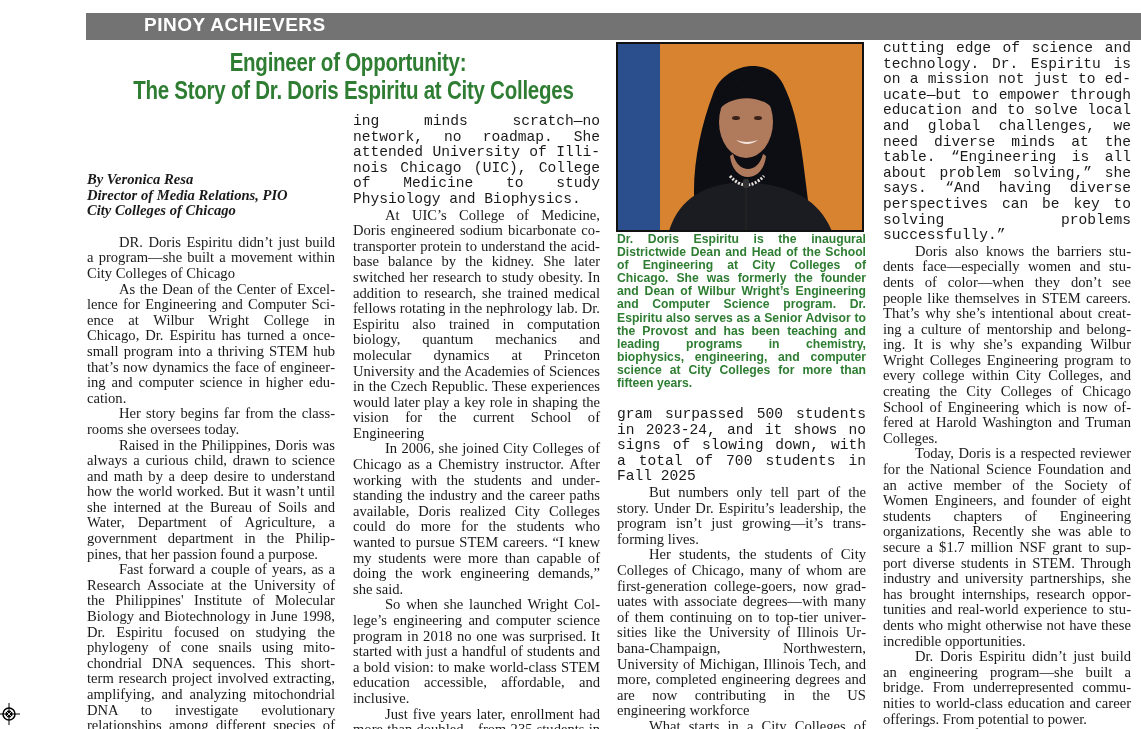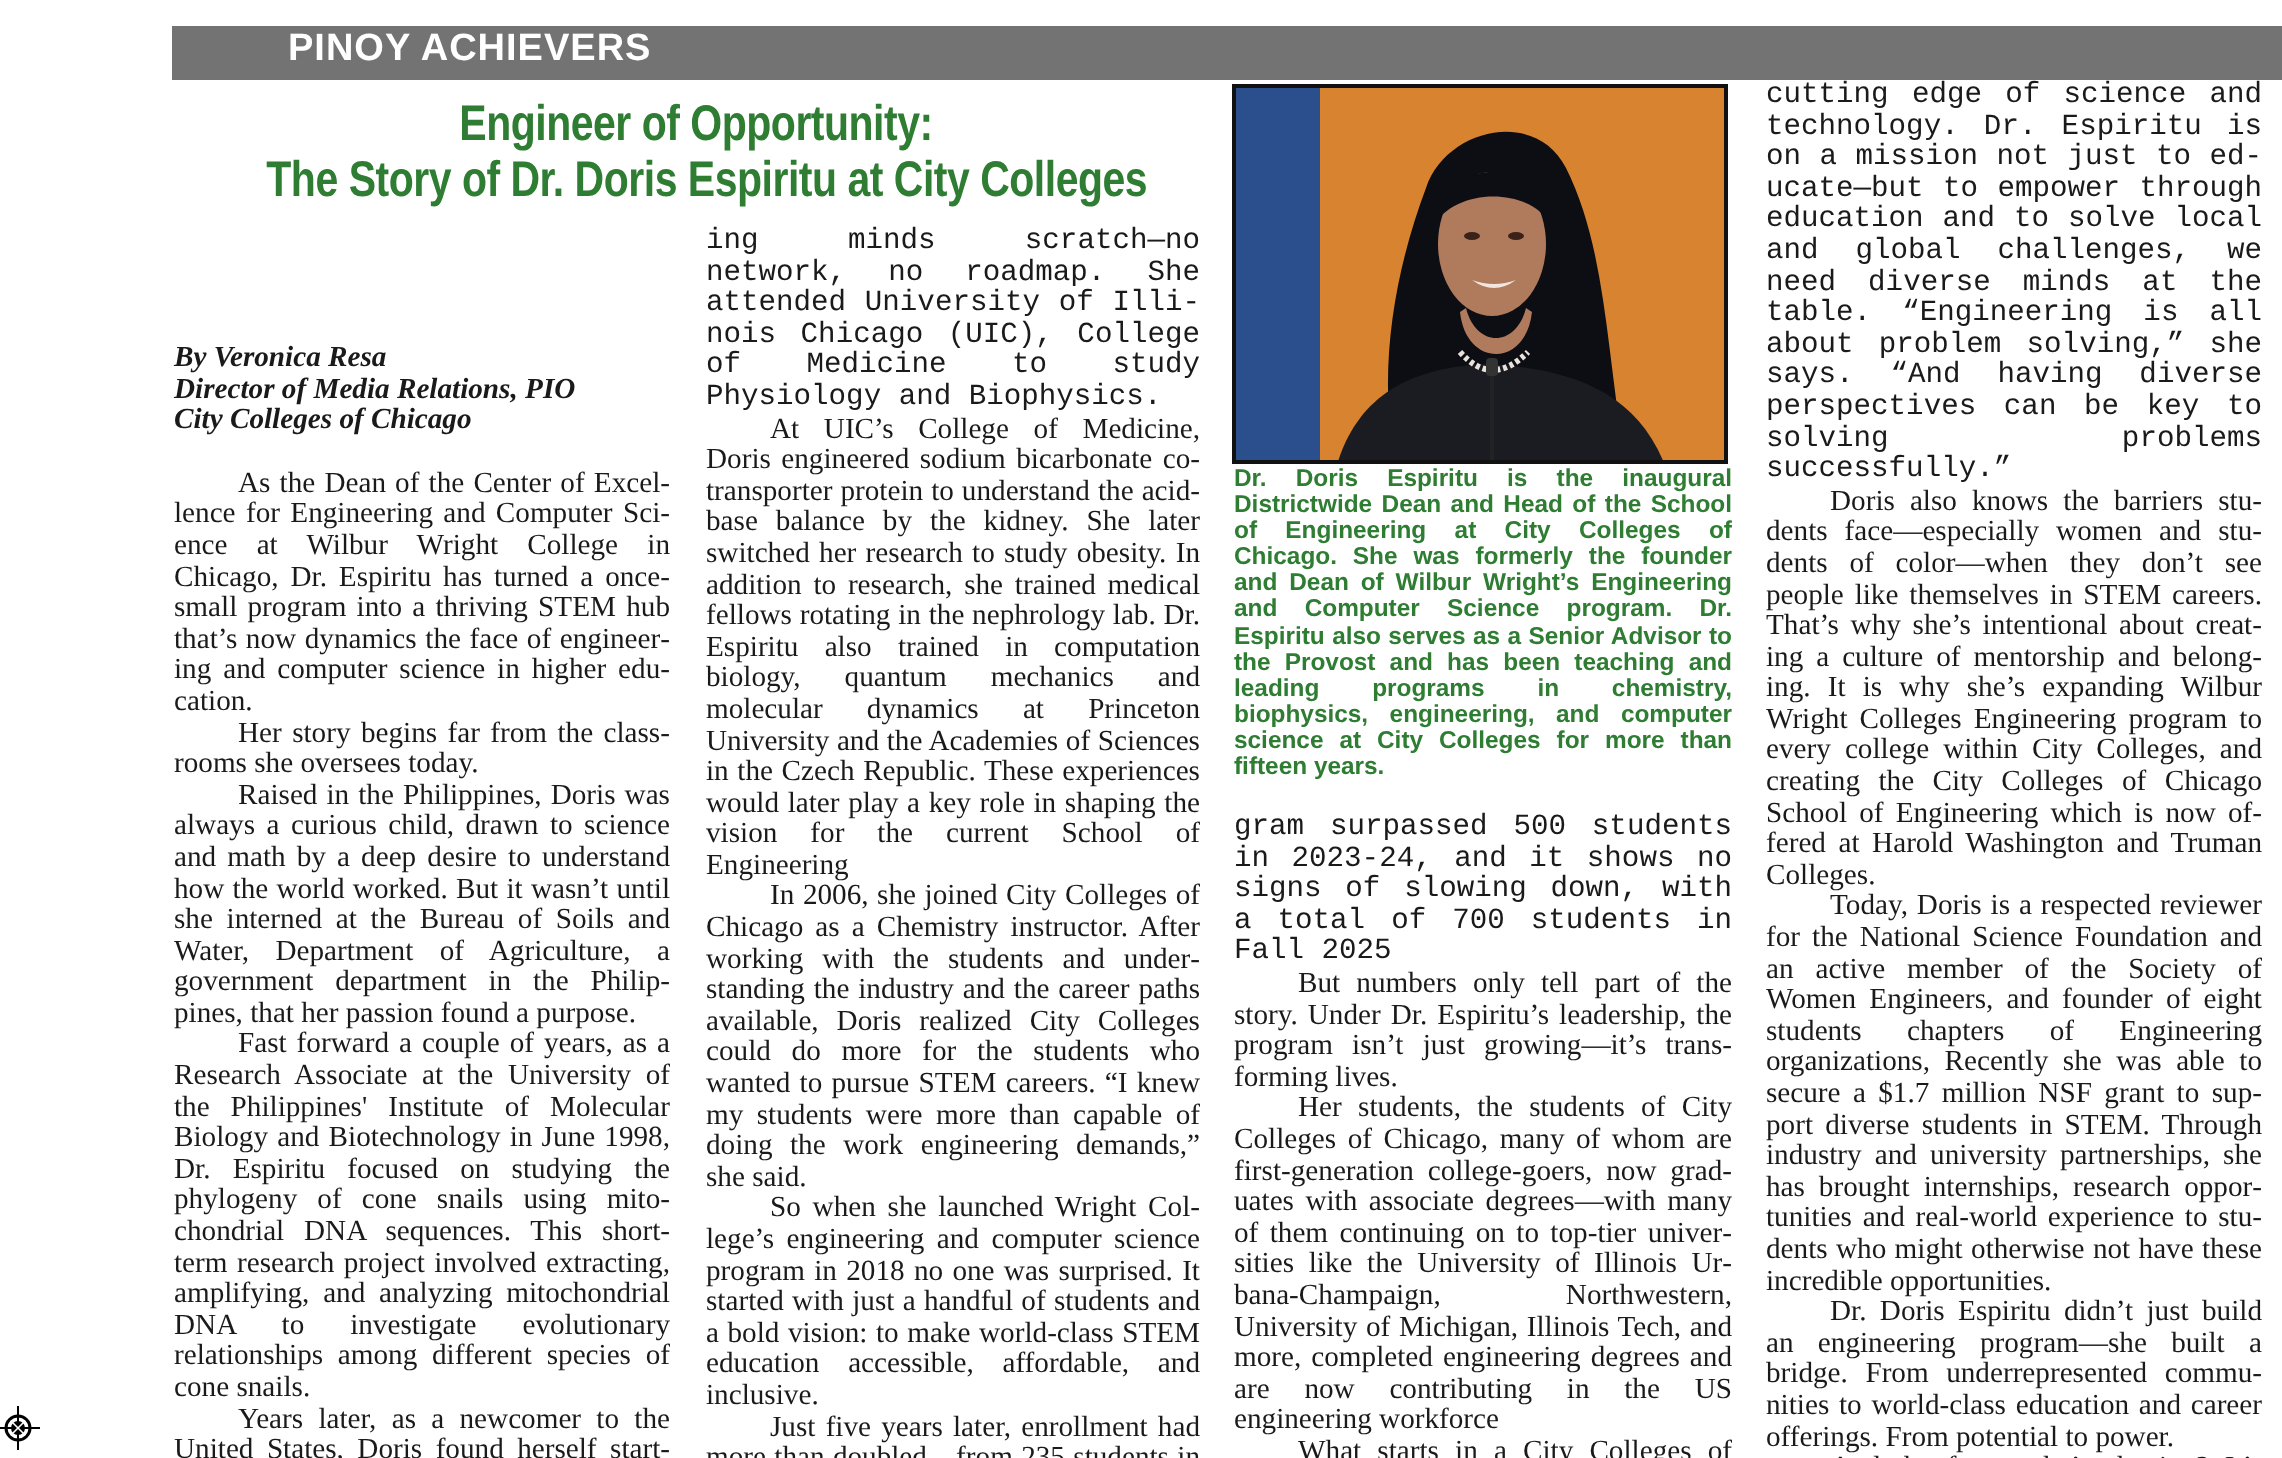--- a/index.html
+++ b/index.html
@@ -33,20 +33,21 @@
   <div>Engineer of Opportunity:</div>
   <div>The Story of Dr. Doris Espiritu at City Colleges</div>
 </div>
 
 <div class="col col1">
   <div class="byline">
     <div>By Veronica Resa</div>
     <div>Director of Media Relations, PIO</div>
     <div>City Colleges of Chicago</div>
   </div>
+  <p>DR. Doris Espiritu didn’t just build a program—she built a movement within City Colleges of Chicago</p>
   <p>As the Dean of the Center of Excel­lence for Engineering and Computer Sci­ence at Wilbur Wright College in Chicago, Dr. Espiritu has turned a once-small program into a thriving STEM hub that’s now dynamics the face of engineer­ing and computer science in higher edu­cation.</p>
   <p>Her story begins far from the class­rooms she oversees today.</p>
   <p>Raised in the Philippines, Doris was always a curious child, drawn to science and math by a deep desire to understand how the world worked. But it wasn’t until she interned at the Bureau of Soils and Water,  Department of Agriculture, a government department in the Philip­pines, that her passion found a purpose.</p>
   <p>Fast forward a couple of years, as a Research Associate at the University of the Philippines' Institute of Molecular Biology and Biotechnology in June 1998, Dr. Espiritu focused on studying the phylogeny of cone snails using mito­chondrial DNA sequences. This short-term research project involved extracting, amplifying, and analyzing mitochondrial DNA to investigate evolu­tionary relationships among different species of cone snails.</p>
   <p style="text-align-last:justify;">Years later, as a newcomer to the United States, Doris found herself start-</p>
 </div>
 
 <div class="col col2">
   <p class="noind">ing minds scratch—no network, no roadmap. She attended University of Illi­nois Chicago (UIC), College of Medi­cine to study Physiology and Biophysics.</p>
   <p>At UIC’s College of Medicine, Doris engineered sodium bicarbonate co-transporter protein to understand the acid-base balance by the kidney.  She later switched her research to study obe­sity.  In addition to research, she trained medical fellows rotating in the nephrol­ogy lab. Dr. Espiritu also trained in com­putation biology, quantum mechanics and molecular dynamics at Princeton University and the Academies of Sci­ences in the Czech Republic. These ex­periences would later play a key role in shaping the vision for the current School of Engineering</p>

